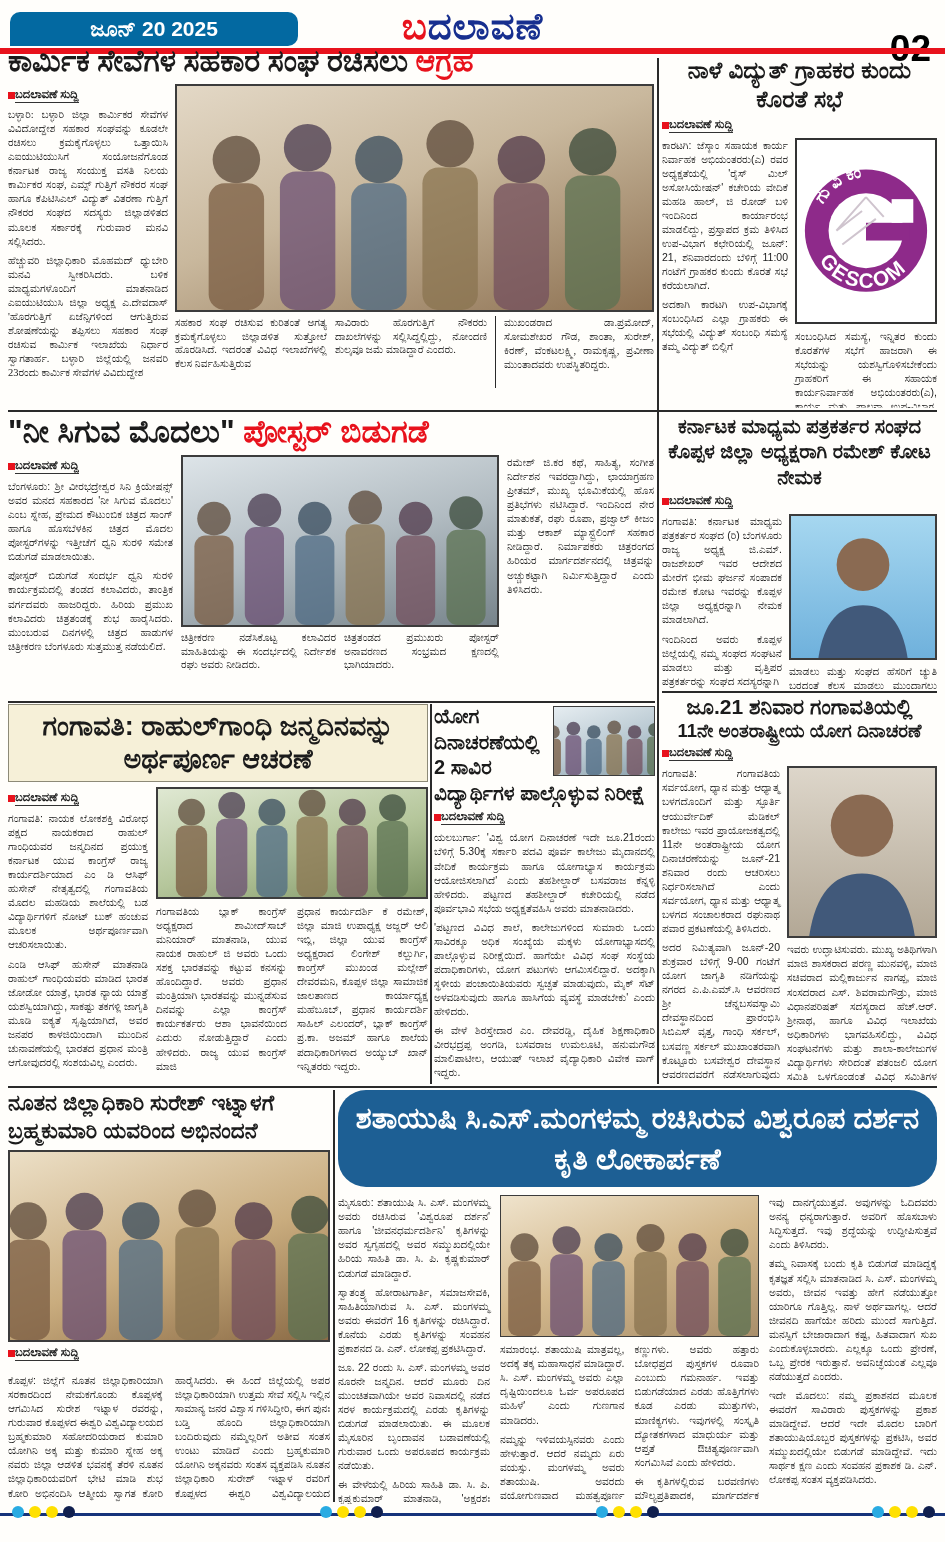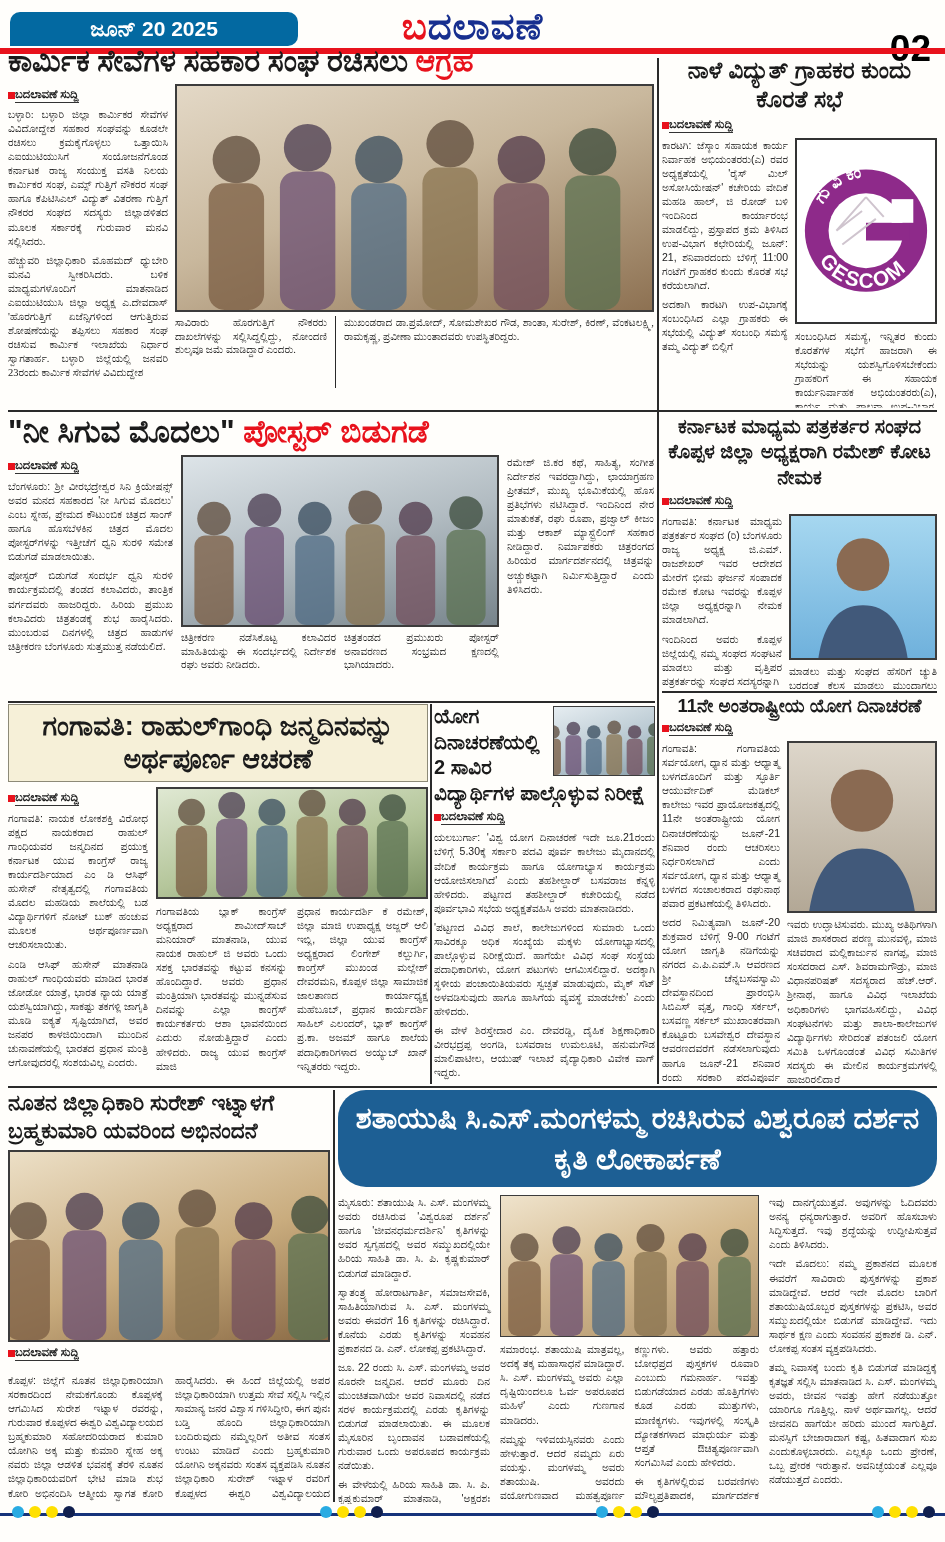--- a/index.html
+++ b/index.html
@@ -176,20 +176,21 @@
         <p>ಬಳ್ಳಾರಿ: ಬಳ್ಳಾರಿ ಜಿಲ್ಲಾ ಕಾರ್ಮಿಕರ ಸೇವೆಗಳ ವಿವಿದೋದ್ದೇಶ ಸಹಕಾರ ಸಂಘವನ್ನು ಕೂಡಲೇ ರಚಿಸಲು ಕ್ರಮಕೈಗೊಳ್ಳಲು ಒತ್ತಾಯಿಸಿ ಎಐಯುಟಿಯುಸಿಗೆ ಸಂಯೋಜನೆಗೊಂಡ ಕರ್ನಾಟಕ ರಾಜ್ಯ ಸಂಯುಕ್ತ ವಸತಿ ನಿಲಯ ಕಾರ್ಮಿಕರ ಸಂಘ, ಎಮ್ಸ್ ಗುತ್ತಿಗೆ ನೌಕರರ ಸಂಘ ಹಾಗೂ ಕೆಪಿಟಿಸಿಎಲ್ ವಿದ್ಯುತ್ ವಿತರಣಾ ಗುತ್ತಿಗೆ ನೌಕರರ ಸಂಘದ ಸದಸ್ಯರು ಜಿಲ್ಲಾಡಳಿತದ ಮೂಲಕ ಸರ್ಕಾರಕ್ಕೆ ಗುರುವಾರ ಮನವಿ ಸಲ್ಲಿಸಿದರು.</p>
         <p>ಹೆಚ್ಚುವರಿ ಜಿಲ್ಲಾಧಿಕಾರಿ ಮೊಹಮದ್ ಧ್ಯುಬೇರಿ ಮನವಿ ಸ್ವೀಕರಿಸಿದರು. ಬಳಿಕ ಮಾಧ್ಯಮಗಳೊಂದಿಗೆ ಮಾತನಾಡಿದ ಎಐಯುಟಿಯುಸಿ ಜಿಲ್ಲಾ ಅಧ್ಯಕ್ಷ ಎ.ದೇವದಾಸ್ 'ಹೊರಗುತ್ತಿಗೆ ಏಜೆನ್ಸಿಗಳಿಂದ ಆಗುತ್ತಿರುವ ಶೋಷಣೆಯನ್ನು ತಪ್ಪಿಸಲು ಸಹಕಾರ ಸಂಘ ರಚಿಸುವ ಕಾರ್ಮಿಕ ಇಲಾಖೆಯ ನಿರ್ಧಾರ ಸ್ವಾಗತಾರ್ಹ. ಬಳ್ಳಾರಿ ಜಿಲ್ಲೆಯಲ್ಲಿ ಜನವರಿ 23ರಂದು ಕಾರ್ಮಿಕ ಸೇವೆಗಳ ವಿವಿದುದ್ದೇಶ</p>
       </div>
       <div class="a1-right">
         <div class="ph ph-a1">
           <svg viewBox="0 0 120 60" preserveAspectRatio="xMidYMax slice">
               <use href="#sym-people"></use>
             </svg>
         </div>
         <div class="a1-caps">
+          <div class="c cap">ಸಹಕಾರ ಸಂಘ ರಚಿಸುವ ಕುರಿತಂತೆ ಅಗತ್ಯ ಕ್ರಮಕೈಗೊಳ್ಳಲು ಜಿಲ್ಲಾಡಳಿತ ಸುತ್ತೋಲೆ ಹೊರಡಿಸಿದೆ. ಇದರಂತೆ ವಿವಿಧ ಇಲಾಖೆಗಳಲ್ಲಿ ಕೆಲಸ ನಿರ್ವಹಿಸುತ್ತಿರುವ</div>
           <div class="c cap">ಸಾವಿರಾರು ಹೊರಗುತ್ತಿಗೆ ನೌಕರರು ದಾಖಲೆಗಳನ್ನು ಸಲ್ಲಿಸಿದ್ದಲ್ಲಿದ್ದು, ನೋಂದಣಿ ಶುಲ್ಕವೂ ಜಮೆ ಮಾಡಿದ್ದಾರೆ ಎಂದರು.</div>
           <div class="div"></div>
           <p class="tail">ಮುಖಂಡರಾದ ಡಾ.ಪ್ರಮೋದ್, ಸೋಮಶೇಖರ ಗೌಡ, ಶಾಂತಾ, ಸುರೇಶ್, ಕಿರಣ್, ವೆಂಕಟಲಕ್ಷ್ಮಿ, ರಾಮಕೃಷ್ಣ, ಪ್ರವೀಣಾ ಮುಂತಾದವರು ಉಪಸ್ಥಿತರಿದ್ದರು.</p>
         </div>
       </div>
     </div>
   </section>
 
   <section class="art a2">
     <h2 class="hl">ನಾಳೆ ವಿದ್ಯುತ್ ಗ್ರಾಹಕರ ಕುಂದು ಕೊರತೆ ಸಭೆ</h2>
@@ -314,20 +315,21 @@
     <div class="byline">
         <span class="sq"></span>
         <b>ಬದಲಾವಣೆ ಸುದ್ದಿ</b>
       </div>
     <p>ಯಲಬುರ್ಗಾ: 'ವಿಶ್ವ ಯೋಗ ದಿನಾಚರಣೆ ಇದೇ ಜೂ.21ರಂದು ಬೆಳಿಗ್ಗೆ 5.30ಕ್ಕೆ ಸರ್ಕಾರಿ ಪದವಿ ಪೂರ್ವ ಕಾಲೇಜು ಮೈದಾನದಲ್ಲಿ ವೇದಿಕೆ ಕಾರ್ಯಕ್ರಮ ಹಾಗೂ ಯೋಗಾಭ್ಯಾಸ ಕಾರ್ಯಕ್ರಮ ಆಯೋಜಿಸಲಾಗಿದೆ' ಎಂದು ತಹಶೀಲ್ದಾರ್ ಬಸವರಾಜ ಕೆನ್ನಳ್ಳಿ ಹೇಳಿದರು. ಪಟ್ಟಣದ ತಹಶೀಲ್ದಾರ್ ಕಚೇರಿಯಲ್ಲಿ ನಡೆದ ಪೂರ್ವಭಾವಿ ಸಭೆಯ ಅಧ್ಯಕ್ಷತೆವಹಿಸಿ ಅವರು ಮಾತನಾಡಿದರು.</p>
     <p>'ಪಟ್ಟಣದ ವಿವಿಧ ಶಾಲೆ, ಕಾಲೇಜುಗಳಿಂದ ಸುಮಾರು ಒಂದು ಸಾವಿರಕ್ಕೂ ಅಧಿಕ ಸಂಖ್ಯೆಯ ಮಕ್ಕಳು ಯೋಗಾಭ್ಯಾಸದಲ್ಲಿ ಪಾಲ್ಗೊಳ್ಳುವ ನಿರೀಕ್ಷೆಯಿದೆ. ಹಾಗೆಯೇ ವಿವಿಧ ಸಂಘ ಸಂಸ್ಥೆಯ ಪದಾಧಿಕಾರಿಗಳು, ಯೋಗ ಪಟುಗಳು ಆಗಮಿಸಲಿದ್ದಾರೆ. ಅದಕ್ಕಾಗಿ ಸ್ಥಳೀಯ ಪಂಚಾಯಿತಿಯವರು ಸ್ವಚ್ಛತೆ ಮಾಡುವುದು, ಮೈಕ್ ಸೆಟ್ ಅಳವಡಿಸುವುದು ಹಾಗೂ ಹಾಸಿಗೆಯ ವ್ಯವಸ್ಥೆ ಮಾಡಬೇಕು' ಎಂದು ಹೇಳಿದರು.</p>
     <p>ಈ ವೇಳೆ ಶಿರಸ್ತೇದಾರ ಎಂ. ದೇವರಡ್ಡಿ, ದೈಹಿಕ ಶಿಕ್ಷಣಾಧಿಕಾರಿ ವೀರಭದ್ರಪ್ಪ ಅಂಗಡಿ, ಬಸವರಾಜ ಉಮಲೂಟಿ, ಹನುಮಗೌಡ ಮಾಲಿಪಾಟೀಲ, ಆಯುಷ್ ಇಲಾಖೆ ವೈದ್ಯಾಧಿಕಾರಿ ವಿವೇಕ ವಾಗ್ ಇದ್ದರು.</p>
   </section>
 
   <section class="art a7">
+    <div class="hl1">ಜೂ.21 ಶನಿವಾರ ಗಂಗಾವತಿಯಲ್ಲಿ</div>
     <div class="hl2">11ನೇ ಅಂತರಾಷ್ಟ್ರೀಯ ಯೋಗ ದಿನಾಚರಣೆ</div>
     <div class="byline">
         <span class="sq"></span>
         <b>ಬದಲಾವಣೆ ಸುದ್ದಿ</b>
       </div>
     <div class="a7-body">
       <div class="a7-c1">
         <p>ಗಂಗಾವತಿ: ಗಂಗಾವತಿಯ ಸರ್ವಯೋಗ, ಧ್ಯಾನ ಮತ್ತು ಆಧ್ಯಾತ್ಮ ಬಳಗದೊಂದಿಗೆ ಮತ್ತು ಸ್ಫೂರ್ತಿ ಆಯುರ್ವೇದಿಕ್ ಮೆಡಿಕಲ್ ಕಾಲೇಜು ಇವರ ಪ್ರಾಯೋಜಕತ್ವದಲ್ಲಿ 11ನೇ ಅಂತರಾಷ್ಟ್ರೀಯ ಯೋಗ ದಿನಾಚರಣೆಯನ್ನು ಜೂನ್-21 ಶನಿವಾರ ರಂದು ಆಚರಿಸಲು ನಿರ್ಧರಿಸಲಾಗಿದೆ ಎಂದು ಸರ್ವಯೋಗ, ಧ್ಯಾನ ಮತ್ತು ಆಧ್ಯಾತ್ಮ ಬಳಗದ ಸಂಚಾಲಕರಾದ ರಘುನಾಥ ಪವಾರ ಪ್ರಕಟಣೆಯಲ್ಲಿ ತಿಳಿಸಿದರು.</p>
         <p>ಅದರ ನಿಮಿತ್ಯವಾಗಿ ಜೂನ್-20 ಶುಕ್ರವಾರ ಬೆಳಿಗ್ಗೆ 9-00 ಗಂಟೆಗೆ ಯೋಗ ಜಾಗೃತಿ ನಡಿಗೆಯನ್ನು ನಗರದ ಎ.ಪಿ.ಎಮ್.ಸಿ ಆವರಣದ ಶ್ರೀ ಚೆನ್ನಬಸವಸ್ವಾಮಿ ದೇವಸ್ಥಾನದಿಂದ ಪ್ರಾರಂಭಿಸಿ ಸಿಬಿಎಸ್ ವೃತ್ತ, ಗಾಂಧಿ ಸರ್ಕಲ್, ಬಸವಣ್ಣ ಸರ್ಕಲ್ ಮುಖಾಂತರವಾಗಿ ಕೊಟ್ಟೂರು ಬಸವೇಶ್ವರ ದೇವಸ್ಥಾನ ಆವರಣದವರೆಗೆ ನಡೆಸಲಾಗುವುದು ಹಾಗೂ ಜೂನ್-21 ಶನಿವಾರ ರಂದು ಸರಕಾರಿ ಪದವಿಪೂರ್ವ ಕಾಲೇಜು ಮೈದಾನದಲ್ಲಿ ಬೆಳಿಗ್ಗೆ 5-45 ಘಂಟೆಗೆ ಮಾನ್ಯ ಶಾಸಕರಾದ</p>
       </div>
@@ -378,22 +380,22 @@
         </div>
         <div class="a9-midcols">
           <p>ಸಮಾರಂಭ. ಶತಾಯುಷಿ ಮಾತ್ರವಲ್ಲ, ಅದಕ್ಕೆ ತಕ್ಕ ಮಹಾಸಾಧನೆ ಮಾಡಿದ್ದಾರೆ. ಸಿ. ಎಸ್. ಮಂಗಳಮ್ಮ ಅವರು ಎಲ್ಲಾ ದೃಷ್ಟಿಯಿಂದಲೂ ಓರ್ವ ಅಪರೂಪದ ಮಹಿಳೆ' ಎಂದು ಗುಣಗಾನ ಮಾಡಿದರು.</p>
           <p>ನಮ್ಮನ್ನು ಇಳಿವಯಸ್ಸಿನವರು ಎಂದು ಹೇಳುತ್ತಾರೆ. ಆದರೆ ನಮ್ಮದು ಏರು ವಯಸ್ಸು. ಮಂಗಳಮ್ಮ ಅವರು ಶತಾಯುಷಿ. ಅವರದು ವಯೋಗುಣವಾದ ಮಹತ್ವಪೂರ್ಣ ಸಾಧನೆ. ಒಂದು ಕಡೆ ದಿವ್ಯ ವಾಜ್ಮಯೋಪಾಸನೆ ಮತ್ತೊಂದೆಡೆ ವೈವಿಧ್ಯಯುತ ಸಮಾಜ ಕೈಂಕರ್ಯ. ಎರಡೂ ಅವರ ಎರಡು</p>
           <p>ಕಣ್ಣುಗಳು. ಅವರು ಹತ್ತಾರು ಬೋಧಪ್ರದ ಪುಸ್ತಕಗಳ ರೂವಾರಿ ಎಂಬುದು ಗಮನಾರ್ಹ. ಇವತ್ತು ಬಿಡುಗಡೆಯಾದ ಎರಡು ಹೊತ್ತಿಗೆಗಳು ಕೂಡ ಎರಡು ಮುತ್ತುಗಳು, ಮಾಣಿಕ್ಯಗಳು. ಇವುಗಳಲ್ಲಿ ಸಂಸ್ಕೃತಿ ದ್ಯೋತಕಗಳಾದ ಮಾಧುರ್ಯ ಮತ್ತು ಆಪ್ತತೆ ಔಚಿತ್ಯಪೂರ್ಣವಾಗಿ ಸಂಗಮಿಸಿವೆ ಎಂದು ಹೇಳಿದರು.</p>
           <p>ಈ ಕೃತಿಗಳಲ್ಲಿರುವ ಬರವಣಿಗಳು ಮೌಲ್ಯಪ್ರತಿಪಾದಕ, ಮಾರ್ಗದರ್ಶಕ ರೂಪದವು ಎಂಬುದು ಮುಖ್ಯ. ವ್ಯಕ್ತಿ, ಮನಸ್ಸಿಗಳಿಗೆ ಶ್ರೇಯ, ಪ್ರೇಯಗಳನ್ನು</p>
         </div>
       </div>
       <div class="a9-c4">
         <p>ಇವು ದಾನಗೈಯುತ್ತವೆ. ಅವುಗಳನ್ನು ಓದಿದವರು ಅನನ್ಯ ಧನ್ಯರಾಗುತ್ತಾರೆ. ಅವರಿಗೆ ಹೊಸಬಾಳು ಸಿದ್ಧಿಸುತ್ತದೆ. ಇವು ಶ್ರದ್ಧೆಯನ್ನು ಉದ್ದೀಪಿಸುತ್ತವೆ ಎಂದು ತಿಳಿಸಿದರು.</p>
+        <p>ತಮ್ಮ ನಿವಾಸಕ್ಕೆ ಬಂದು ಕೃತಿ ಬಿಡುಗಡೆ ಮಾಡಿದ್ದಕ್ಕೆ ಕೃತಜ್ಞತೆ ಸಲ್ಲಿಸಿ ಮಾತನಾಡಿದ ಸಿ. ಎಸ್. ಮಂಗಳಮ್ಮ ಅವರು, ಜೀವನ ಇವತ್ತು ಹೇಗೆ ನಡೆಯುತ್ತೋ ಯಾರಿಗೂ ಗೊತ್ತಿಲ್ಲ. ನಾಳೆ ಅರ್ಥವಾಗಲ್ಲ. ಆದರೆ ಜೀವನದಿ ಹಾಗೆಯೇ ಹರಿದು ಮುಂದೆ ಸಾಗುತ್ತಿದೆ. ಮನಸ್ಸಿಗೆ ಬೇಜಾರಾದಾಗ ಕಷ್ಟ, ಹಿತವಾದಾಗ ಸುಖ ಎಂದುಕೊಳ್ಳಬಾರದು. ಎಲ್ಲಕ್ಕೂ ಒಂದು ಪ್ರೇರಣೆ, ಒಬ್ಬ ಪ್ರೇರಕ ಇರುತ್ತಾನೆ. ಅವನಿಚ್ಛೆಯಂತೆ ಎಲ್ಲವೂ ನಡೆಯುತ್ತದೆ ಎಂದರು.</p>
         <p>ಇದೇ ಮೊದಲು: ನಮ್ಮ ಪ್ರಕಾಶನದ ಮೂಲಕ ಈವರೆಗೆ ಸಾವಿರಾರು ಪುಸ್ತಕಗಳನ್ನು ಪ್ರಕಾಶ ಮಾಡಿದ್ದೇವೆ. ಆದರೆ ಇದೇ ಮೊದಲ ಬಾರಿಗೆ ಶತಾಯುಷಿಯೊಬ್ಬರ ಪುಸ್ತಕಗಳನ್ನು ಪ್ರಕಟಿಸಿ, ಅವರ ಸಮ್ಮುಖದಲ್ಲಿಯೇ ಬಿಡುಗಡೆ ಮಾಡಿದ್ದೇವೆ. ಇದು ಸಾರ್ಥಕ ಕ್ಷಣ ಎಂದು ಸಂವಹನ ಪ್ರಕಾಶಕ ಡಿ. ಎನ್. ಲೋಕಪ್ಪ ಸಂತಸ ವ್ಯಕ್ತಪಡಿಸಿದರು.</p>
-        <p>ತಮ್ಮ ನಿವಾಸಕ್ಕೆ ಬಂದು ಕೃತಿ ಬಿಡುಗಡೆ ಮಾಡಿದ್ದಕ್ಕೆ ಕೃತಜ್ಞತೆ ಸಲ್ಲಿಸಿ ಮಾತನಾಡಿದ ಸಿ. ಎಸ್. ಮಂಗಳಮ್ಮ ಅವರು, ಜೀವನ ಇವತ್ತು ಹೇಗೆ ನಡೆಯುತ್ತೋ ಯಾರಿಗೂ ಗೊತ್ತಿಲ್ಲ. ನಾಳೆ ಅರ್ಥವಾಗಲ್ಲ. ಆದರೆ ಜೀವನದಿ ಹಾಗೆಯೇ ಹರಿದು ಮುಂದೆ ಸಾಗುತ್ತಿದೆ. ಮನಸ್ಸಿಗೆ ಬೇಜಾರಾದಾಗ ಕಷ್ಟ, ಹಿತವಾದಾಗ ಸುಖ ಎಂದುಕೊಳ್ಳಬಾರದು. ಎಲ್ಲಕ್ಕೂ ಒಂದು ಪ್ರೇರಣೆ, ಒಬ್ಬ ಪ್ರೇರಕ ಇರುತ್ತಾನೆ. ಅವನಿಚ್ಛೆಯಂತೆ ಎಲ್ಲವೂ ನಡೆಯುತ್ತದೆ ಎಂದರು.</p>
       </div>
     </div>
   </section>
 
   <div class="vrule" style="left:657px; top:58px; height:1026px;"></div>
   <div class="vrule" style="left:430px; top:704px; height:380px;"></div>
   <div class="vrule" style="left:333px; top:1090px; height:412px;"></div>
 
   <div class="foot-line"></div>
   <div class="dots" style="left:12px;">

